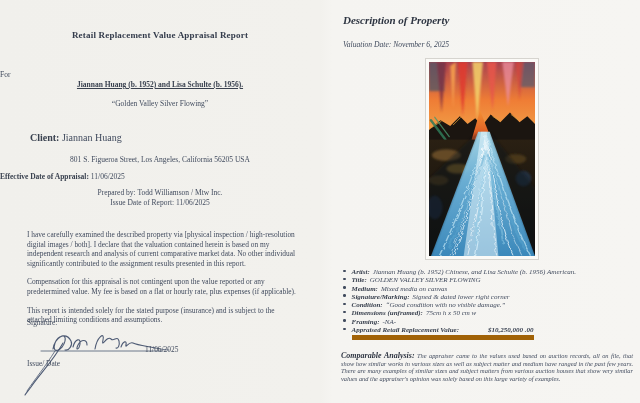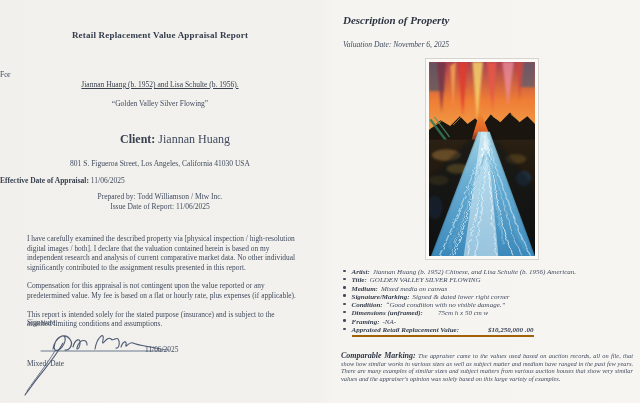--- a/index.html
+++ b/index.html
@@ -11,23 +11,23 @@
     position:relative;
     overflow:hidden;
   }
   .page { position:absolute; top:0; height:403px; }
   .page-left  { left:0;   width:320px; }
   .page-right { left:330px; width:310px;font-style:italic; }
 
   
   .lp-title { margin-top:30px; text-align:center; font-weight:bold; font-size:9px; color:#343c4c; letter-spacing:.2px; }
   .lp-for { margin-top:30px; font-size:7.5px; }
-  .lp-names { text-align:center; font-size:7.5px; font-weight:normal; text-decoration:underline; color:#39414f; margin-top:1px; }
+  .lp-names { text-align:center; font-size:7.5px; font-weight:bold; text-decoration:underline; color:#39414f; margin-top:1px; }
   .lp-quote { margin-top:10px; text-align:center; font-size:7.5px; }
-  .lp-client { margin-top:24px; text-align:center; font-size:12px;padding-left:30px; }
+  .lp-client { margin-top:24px; font-size:10px;padding-left:30px; }
   .lp-address { margin-top:12px; text-align:center; font-size:7.5px; }
   .lp-effective { margin-top:8px; font-size:7.5px; }
   .lp-prepared { margin-top:7px; text-align:center; font-size:7.5px; line-height:10px; }
   b.lbl { font-weight:bold; color:#39414f; }
   .lp-paras { margin:22px 20px 0 27px; font-size:7.4px; line-height:9.6px; text-align:left; }
   .lp-paras p { margin-bottom:9px; }
   .lp-sign { position:absolute; left:27px; top:318px; font-size:7.4px; }
   .sig-wrap { position:relative; width:200px; height:60px; }
   .sig-svg { position:absolute; left:-12px; top:0; }
   .sig-date { position:absolute; left:118px; top:18px; font-size:7.4px; }
@@ -38,42 +38,42 @@
   .rp-valdate { margin:14px 0 0 13px; font-size:7.6px; }
   .artframe {
     position:absolute; left:95px; top:58px; width:114px; height:202px;
     background:#fbfaf7; border:1px solid #d6d4cf; padding:3px;
   }
   .artframe svg { display:block; width:106px; height:194px; }
   .rp-details { position:absolute; left:13px; top:268px; list-style:none; font-size:7px; line-height:8.3px; }
   .rp-details li { display:flex; align-items:baseline; white-space:nowrap; }
   .bullet { display:inline-block; width:2.5px; height:2.5px; background:#414b5e; border-radius:50%; margin-right:6px; flex:none; transform:translateY(-2px); }
   .rp-details .lbl { margin-right:3px; }
-  .rp-details li.gap-wide .val { margin-left:12px; }
+  .rp-details li.gap-wide .val { }
   .rp-details li.value-row { font-weight:bold; color:#353d4d; }
-  .value-row .underlined { border-bottom:2px solid #a16207; padding-bottom:.5px; }
+  .value-row .underlined { border-bottom:5px solid #a16207; padding-bottom:.5px; }
   .value-row .spacer { display:inline-block; width:26px; }
   .rp-comp { position:absolute; left:11px; top:352px; width:292px; font-size:6.4px; line-height:7.5px; text-align:justify; }
   .rp-comp .comp-lbl { font-weight:bold; font-size:8px; color:#2e3542; }
 </style>
 </head>
 <body>
 
 <div class="page page-left">
   <div class="lp-title">Retail Replacement Value Appraisal Report</div>
 
   <div class="lp-for">For</div>
   <div class="lp-names">Jiannan Huang (b. 1952) and Lisa Schulte (b. 1956).</div>
   <div class="lp-quote">“Golden Valley Silver Flowing”</div>
 
   <div class="lp-client">
     <b class="lbl">Client:</b>
     <span>Jiannan Huang</span>
   </div>
-  <div class="lp-address">801 S. Figueroa Street, Los Angeles, California 41030 USA</div>
+  <div class="lp-address">801 S. Figueroa Street, Los Angeles, California 56205 USA</div>
   <div class="lp-effective">
     <b class="lbl">Effective Date of Appraisal:</b>
     <span>11/06/2025</span>
   </div>
   <div class="lp-prepared">
     <div>Prepared by: Todd Williamson / Mtw Inc.</div>
     <div>Issue Date of Report: 11/06/2025</div>
   </div>
 
   <div class="lp-paras">
@@ -96,21 +96,21 @@
           <path d="M80,22 C82,10 90,4 88,13 C86,22 92,8 96,12 C99,15 102,8 104,14 C105,18 103,22 101,21"></path>
           <path d="M106,20 C108,14 112,13 111,18 C110,22 114,14 118,16 C122,18 130,19 140,21"></path>
 
           <path d="M140,21 C146,22 150,23 154,23" stroke-width="0.8"></path>
 
           <path d="M48,16 C38,34 24,48 16,60 C13,64 11,66 10,68"></path>
           <path d="M40,24 C30,40 20,52 12,64" stroke-width="0.8"></path>
         </g>
       </svg>
       <span class="sig-date">11/06/2025</span>
-      <span class="sig-name-date">Mixed/ Date</span>
+      <span class="sig-name-date">Issue/ Date</span>
     </div>
   </div>
 </div>
 
 <div class="page page-right">
   <div class="rp-heading">Description of Property</div>
   <div class="rp-valdate">Valuation Date: November 6, 2025</div>
 
   <div class="artframe">
     <svg viewBox="0 0 110 200" preserveAspectRatio="none">
@@ -239,16 +239,16 @@
         <b class="lbl">Framing:</b>
         <span class="val">-NA-</span>
       </li>
     <li class="value-row">
       <span class="bullet"></span>
       <span class="underlined"><b class="lbl">Appraised Retail Replacement Value:</b><span class="spacer"></span><span class="val">$10,250,000 .00</span></span>
     </li>
   </ul>
 
   <div class="rp-comp">
-    <span class="comp-lbl">Comparable Marking:</span>
+    <span class="comp-lbl">Comparable Analysis:</span>
     <span>The appraiser came to the values used based on auction records, all on file, that show how similar works in various sizes as well as subject matter and medium have ranged in the past few years. There are many examples of similar sizes and subject matters from various auction houses that show very similar values and the appraiser's opinion was solely based on this large variety of examples.</span>
   </div>
 </div>
 
 </body></html>

